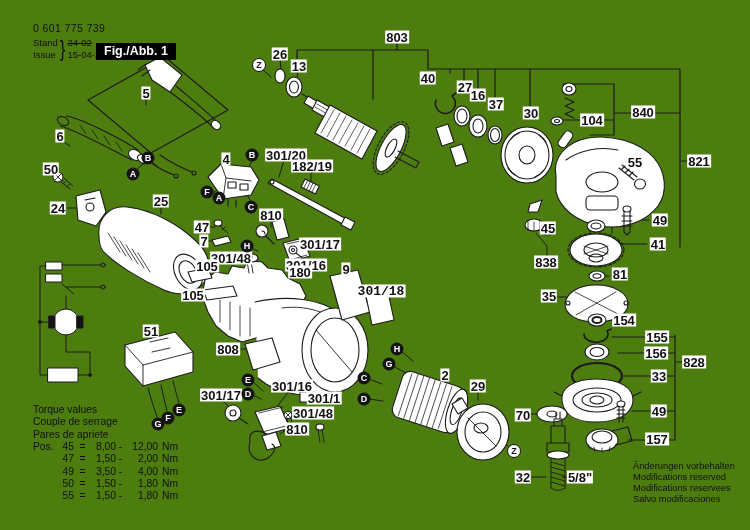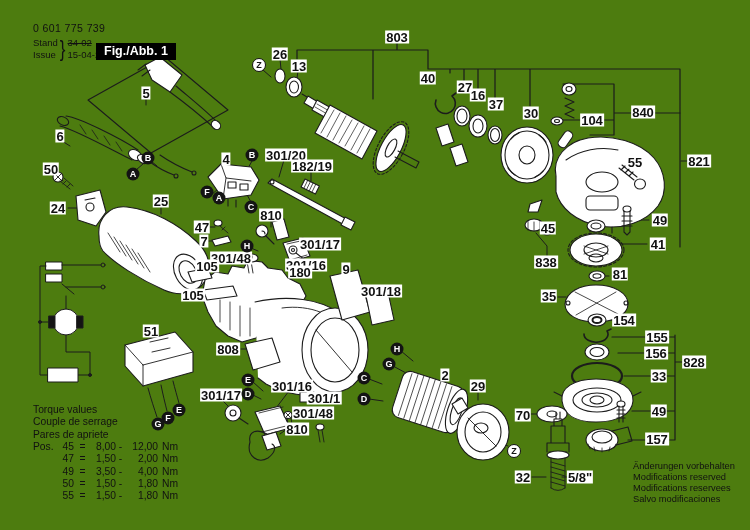--- a/index.html
+++ b/index.html
@@ -429,21 +429,21 @@
       <div class="part-label" style="left: 312px; top: 166px;">182/19</div>
       <div class="part-label" style="left: 271px; top: 215px;">810</div>
       <div class="part-label" style="left: 202px; top: 227px;">47</div>
       <div class="part-label" style="left: 204px; top: 241px;">7</div>
       <div class="part-label" style="left: 320px; top: 244px;">301/17</div>
       <div class="part-label" style="left: 231px; top: 258px;">301/48</div>
       <div class="part-label" style="left: 207px; top: 266px;">105</div>
       <div class="part-label" style="left: 306px; top: 265px;">301/16</div>
       <div class="part-label" style="left: 300px; top: 272px;">180</div>
       <div class="part-label" style="left: 346px; top: 269px;">9</div>
-      <div class="part-label" style="left: 381px; top: 291px;">301/18</div>
+      <div class="part-label" style="left: 381px; top: 291px; font-family: Liberation Mono, monospace;">301/18</div>
       <div class="part-label" style="left: 193px; top: 295px;">105</div>
       <div class="part-label" style="left: 228px; top: 349px;">808</div>
       <div class="part-label" style="left: 151px; top: 331px;">51</div>
       <div class="part-label" style="left: 548px; top: 228px;">45</div>
       <div class="part-label" style="left: 660px; top: 220px;">49</div>
       <div class="part-label" style="left: 658px; top: 244px;">41</div>
       <div class="part-label" style="left: 546px; top: 262px;">838</div>
       <div class="part-label" style="left: 620px; top: 274px;">81</div>
       <div class="part-label" style="left: 549px; top: 296px;">35</div>
       <div class="part-label" style="left: 624px; top: 320px;">154</div>

